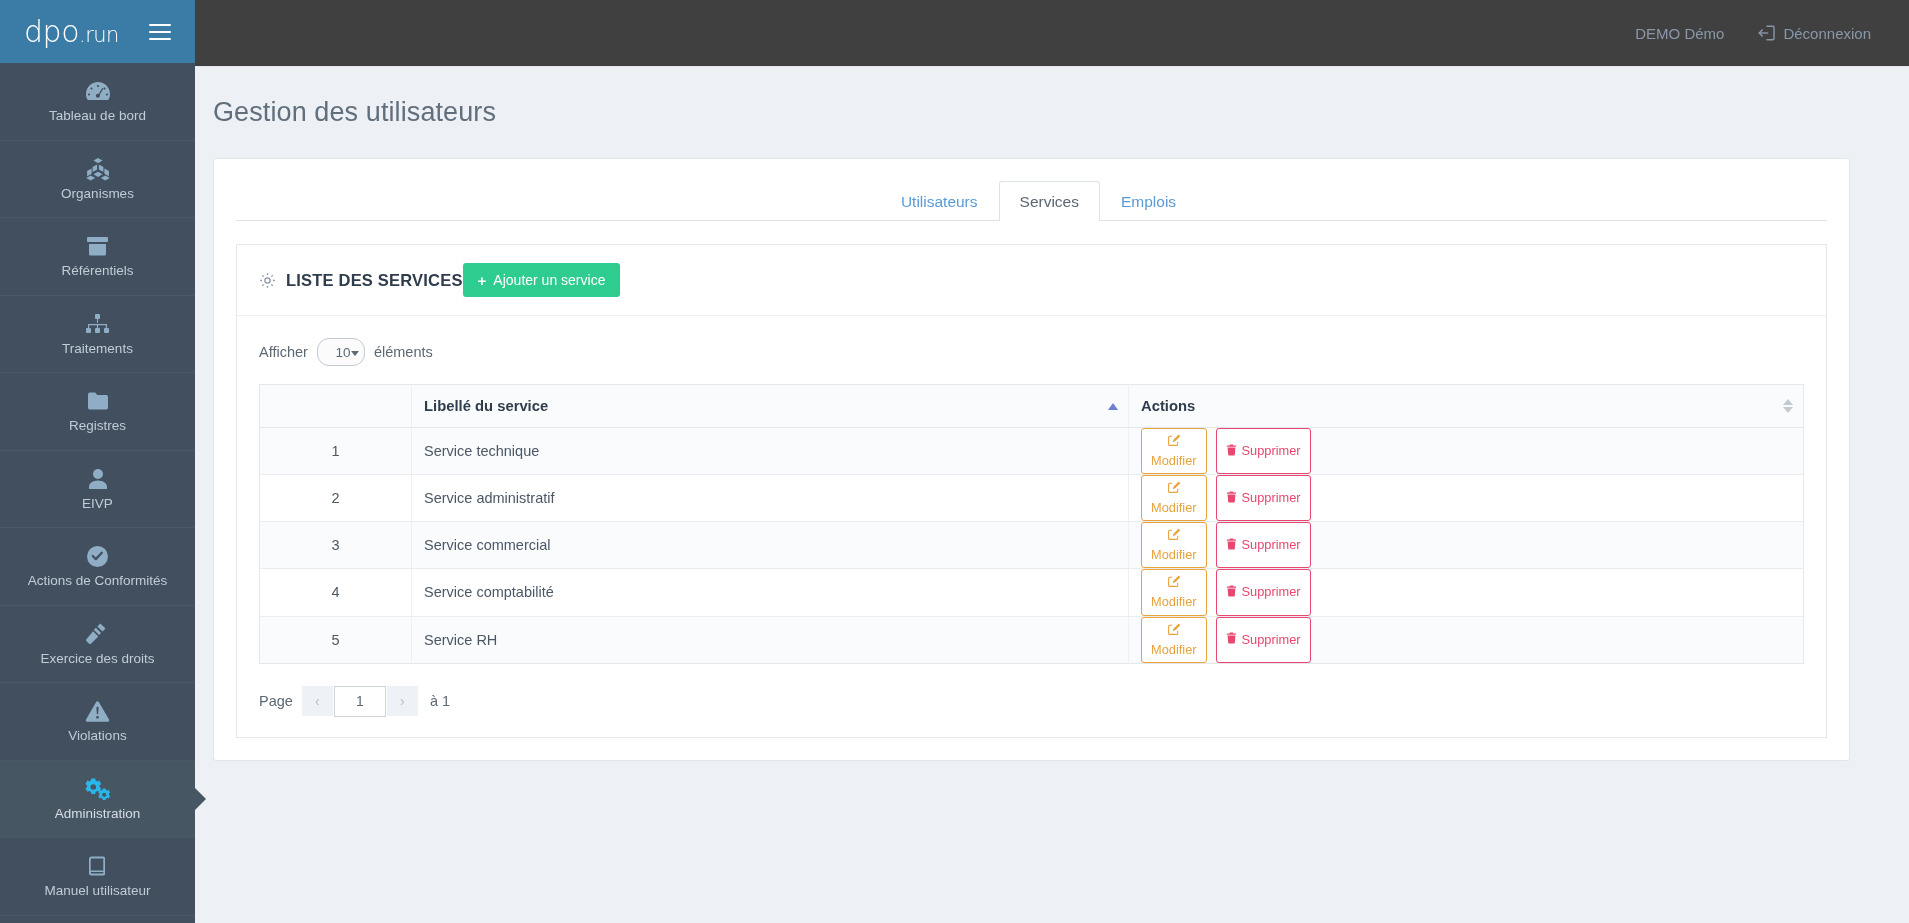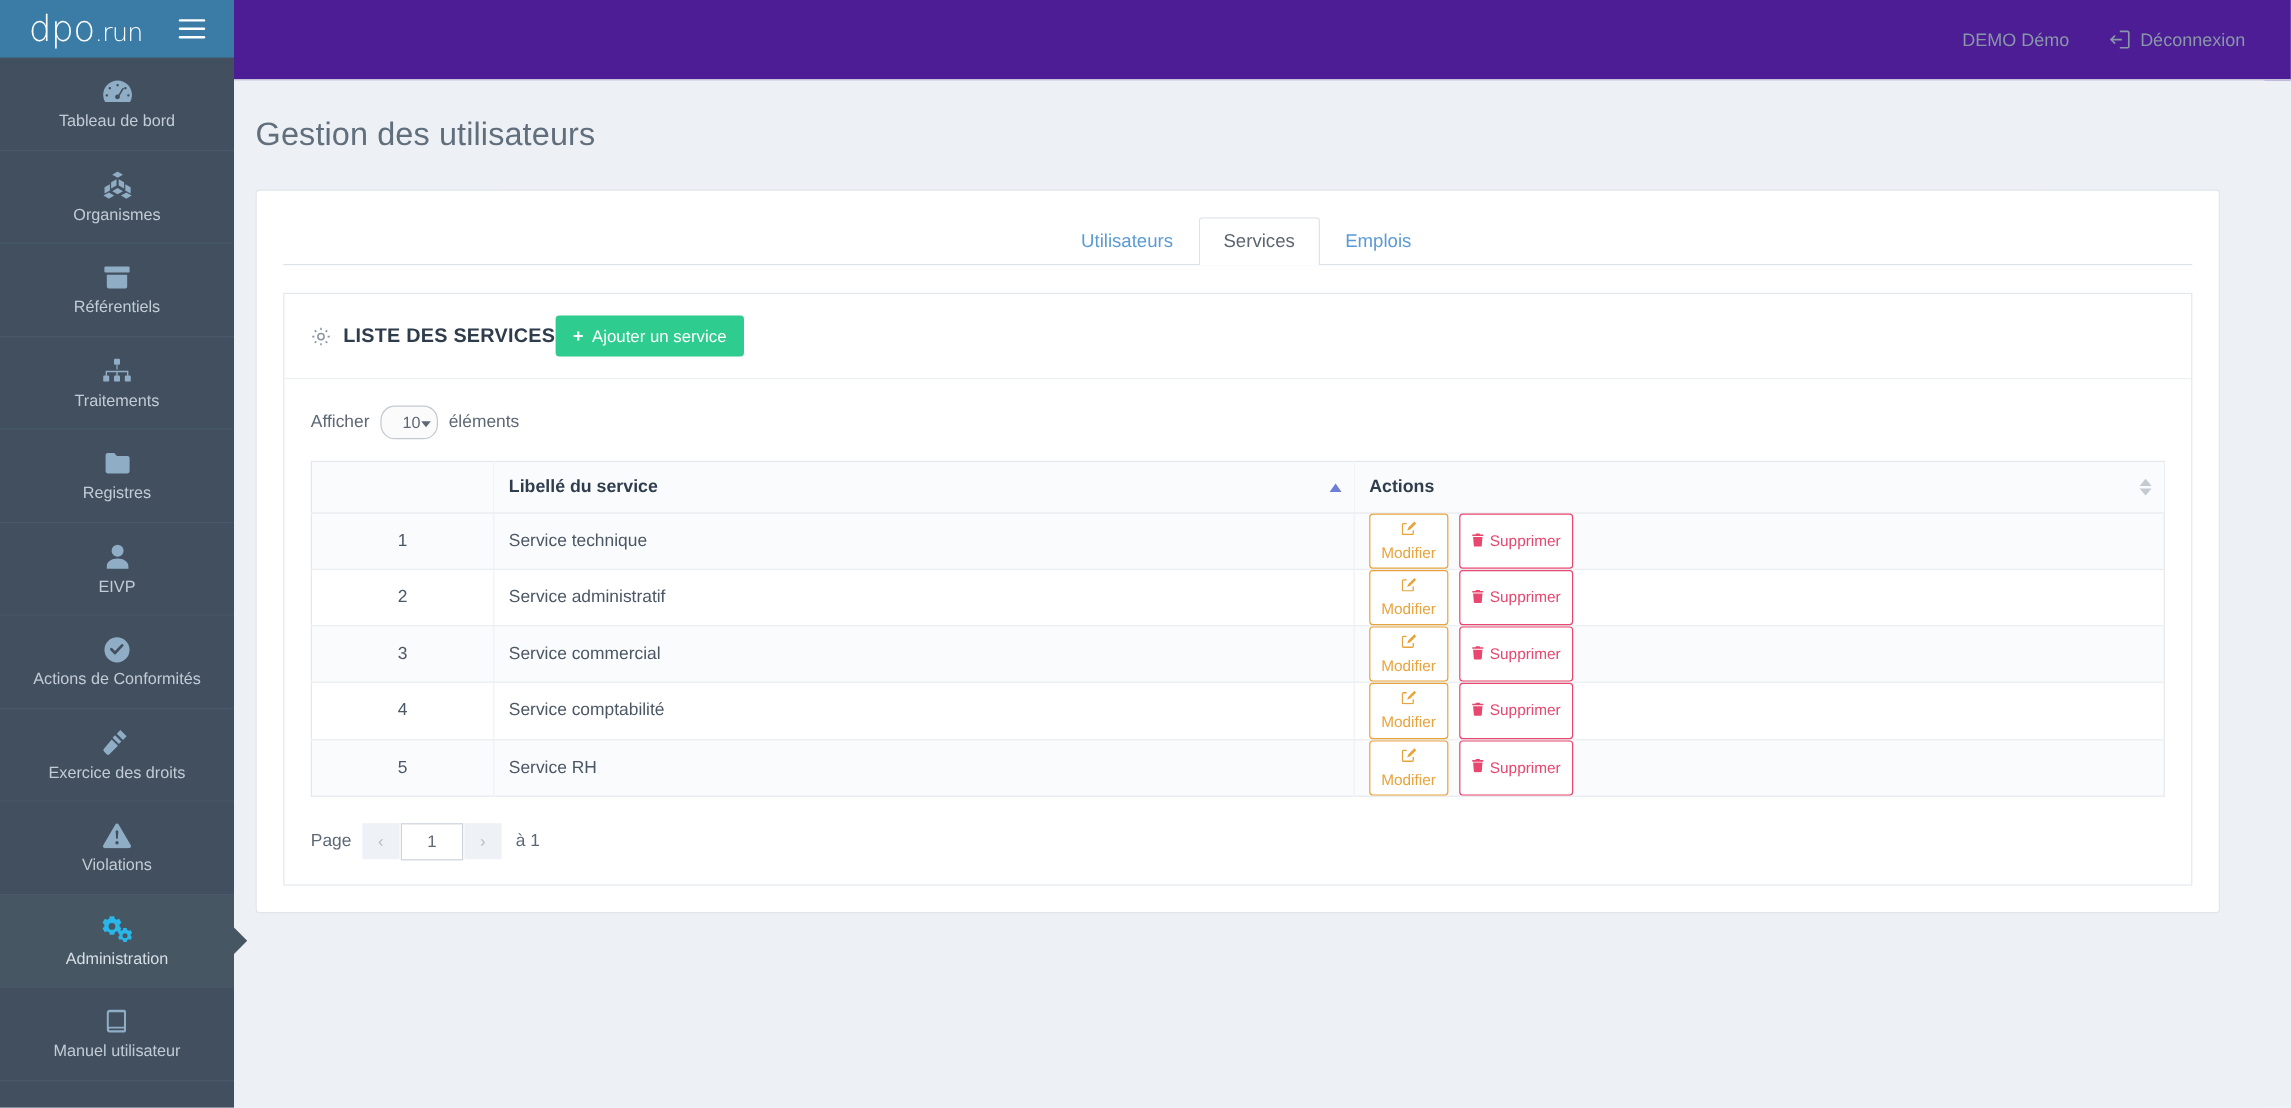--- a/index.html
+++ b/index.html
@@ -12,21 +12,21 @@
   }
 
   
   #sidebar {
     position: absolute; left: 0; top: 0;
     width: 195px; height: 923px;
     background: #414f5e;
     z-index: 5;
   }
   #brand {
-    height: 48px;
+    height: 63px;
     background: #3a7ca5;
     display: flex; align-items: center; justify-content: center;
     gap: 30px;
     position: relative;
   }
   #brand-logo {
     font-family: "DejaVu Sans", sans-serif;
     font-size: 30px;
     color: #ffffff;
     letter-spacing: -0.5px;
@@ -75,21 +75,21 @@
     width: 0; height: 0;
     border-top: 11px solid transparent;
     border-bottom: 11px solid transparent;
     border-left: 11px solid #475663;
   }
 
   
   #topbar {
     position: absolute; left: 195px; top: 0;
     width: 1714px; height: 67px;
-    background: #4c1d95;
+    background: #404040;
     display: flex; align-items: center; justify-content: flex-end;
     padding-right: 38px;
     gap: 34px;
     border-bottom: 1px solid #e4e8ee;
   }
   .topbar-link {
     font-size: 15px;
     color: #8997a8;
     display: flex; align-items: center; gap: 8px;
     cursor: pointer;

